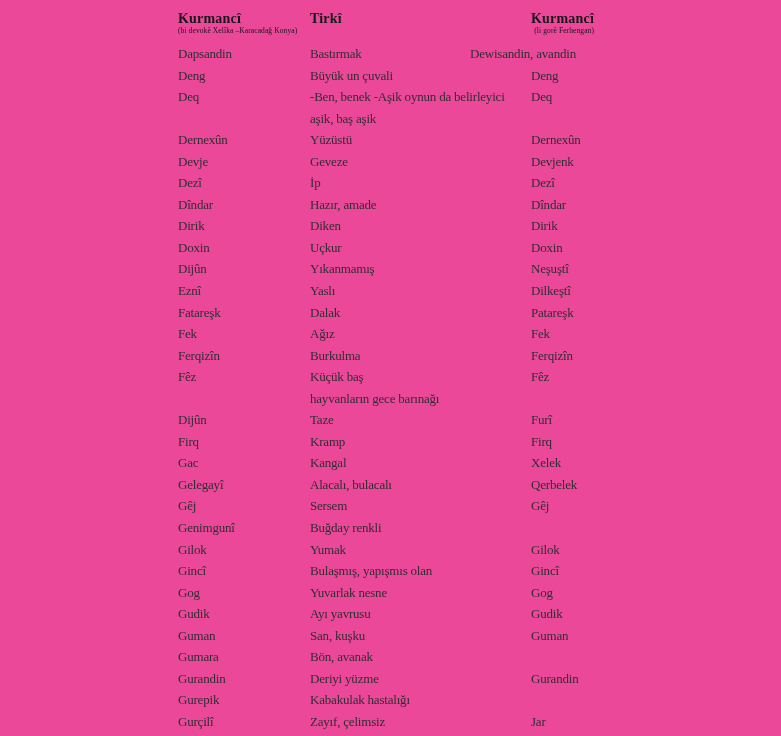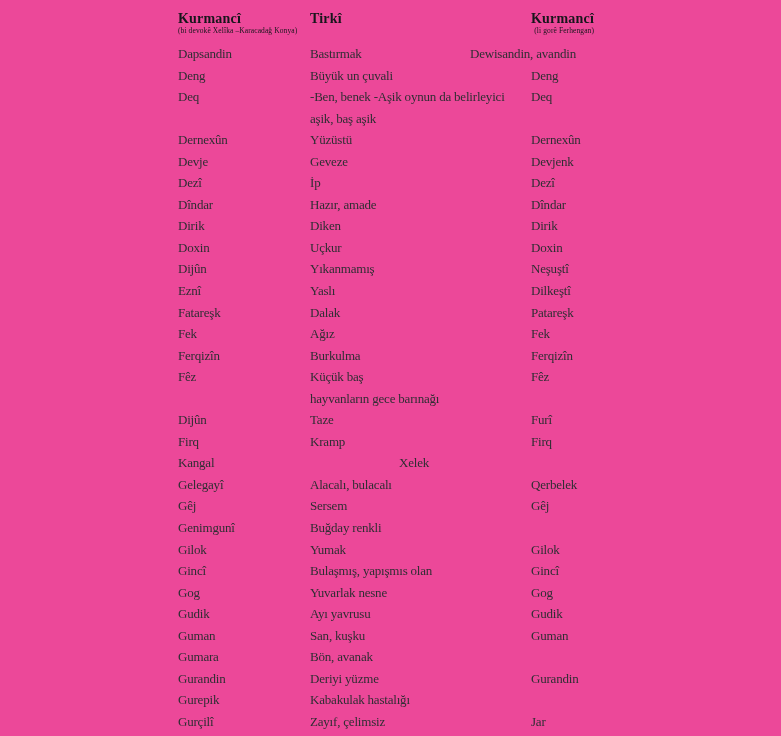--- a/index.html
+++ b/index.html
@@ -165,20 +165,21 @@
         <div class="c1">Dijûn</div>
         <div class="c2">Taze</div>
         <div class="c3">Furî</div>
       </div>
       <div class="row">
         <div class="c1">Firq</div>
         <div class="c2">Kramp</div>
         <div class="c3">Firq</div>
       </div>
       <div class="row">
+        <div class="c1">Gac</div>
         <div class="c2">Kangal</div>
         <div class="c3">Xelek</div>
       </div>
       <div class="row">
         <div class="c1">Gelegayî</div>
         <div class="c2">Alacalı, bulacalı</div>
         <div class="c3">Qerbelek</div>
       </div>
       <div class="row">
         <div class="c1">Gêj</div>

